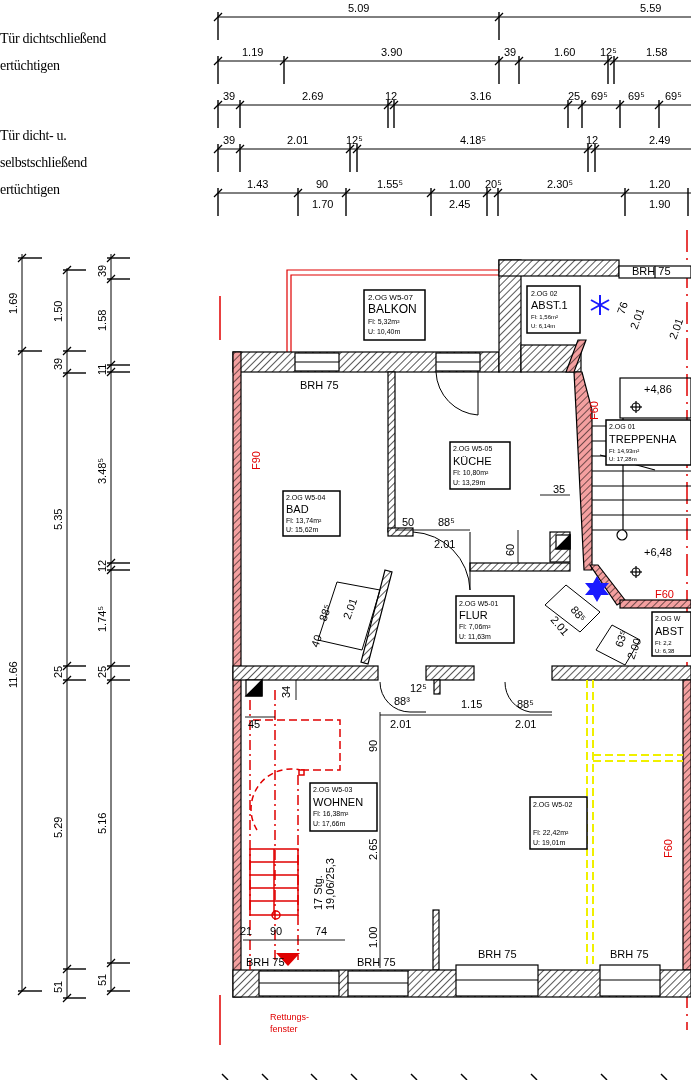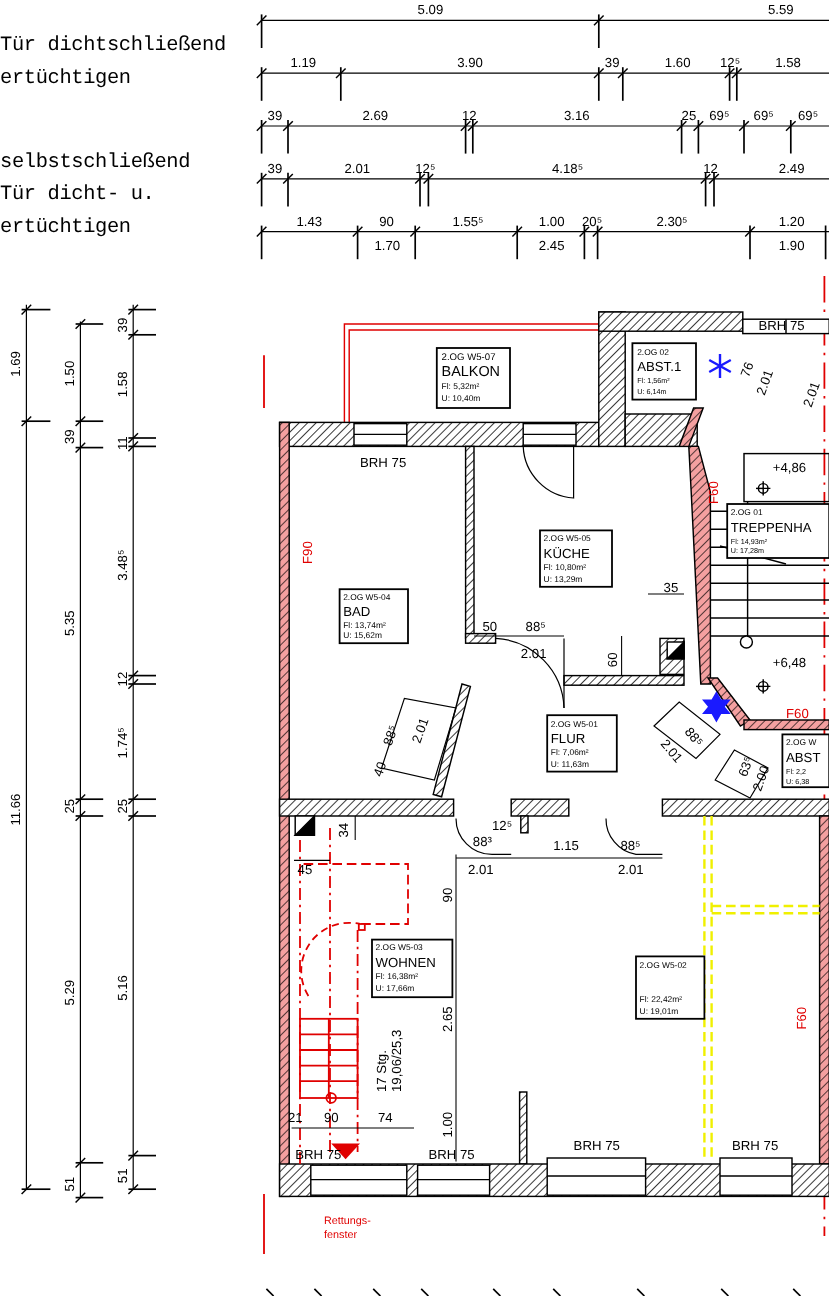--- a/index.html
+++ b/index.html
@@ -1,33 +1,33 @@
 <!DOCTYPE html>
 <html><head>
 <meta charset="utf-8">
 <style>
   html, body { margin:0; padding:0; background:#ffffff; }
   body { width:691px; height:1080px; position:relative; overflow:hidden; font-family:"DejaVu Sans", sans-serif; }
-  .legend { position:absolute; left:0; font-family:Liberation Mono, monospace; font-size:17px; line-height:27px; color:#000; letter-spacing:-0.3px; }
+  .legend { position:absolute; left:0; font-family:Liberation Serif, serif; font-size:14px; line-height:27px; color:#000; letter-spacing:-0.3px; }
   .legend .line { display:block; white-space:nowrap; }
   svg { position:absolute; left:0; top:0; }
   .dim { font-family:"Liberation Sans", sans-serif; font-size:11px; fill:#000; }
   .lbl { font-family:"Liberation Sans", sans-serif; fill:#000; }
   .red { fill:#e00000; }
 </style>
 </head>
 <body>
 
 <div class="legend" style="top:25px;">
   <span class="line">Tür dichtschließend</span>
   <span class="line">ertüchtigen</span>
 </div>
 <div class="legend" style="top:122px;">
+  <span class="line">Tür dicht- u.</span>
   <span class="line">selbstschließend</span>
-  <span class="line">Tür dicht- u.</span>
   <span class="line">ertüchtigen</span>
 </div>
 
 <svg width="691" height="1080" viewBox="0 0 691 1080">
   <defs>
     <pattern id="hatch" patternUnits="userSpaceOnUse" width="5" height="5" patternTransform="rotate(45)">
       <rect width="5" height="5" fill="#fff"></rect>
       <line x1="0" y1="0" x2="0" y2="5" stroke="#000" stroke-width="1.3"></line>
     </pattern>
     <pattern id="hatchRed" patternUnits="userSpaceOnUse" width="5" height="5" patternTransform="rotate(45)">

